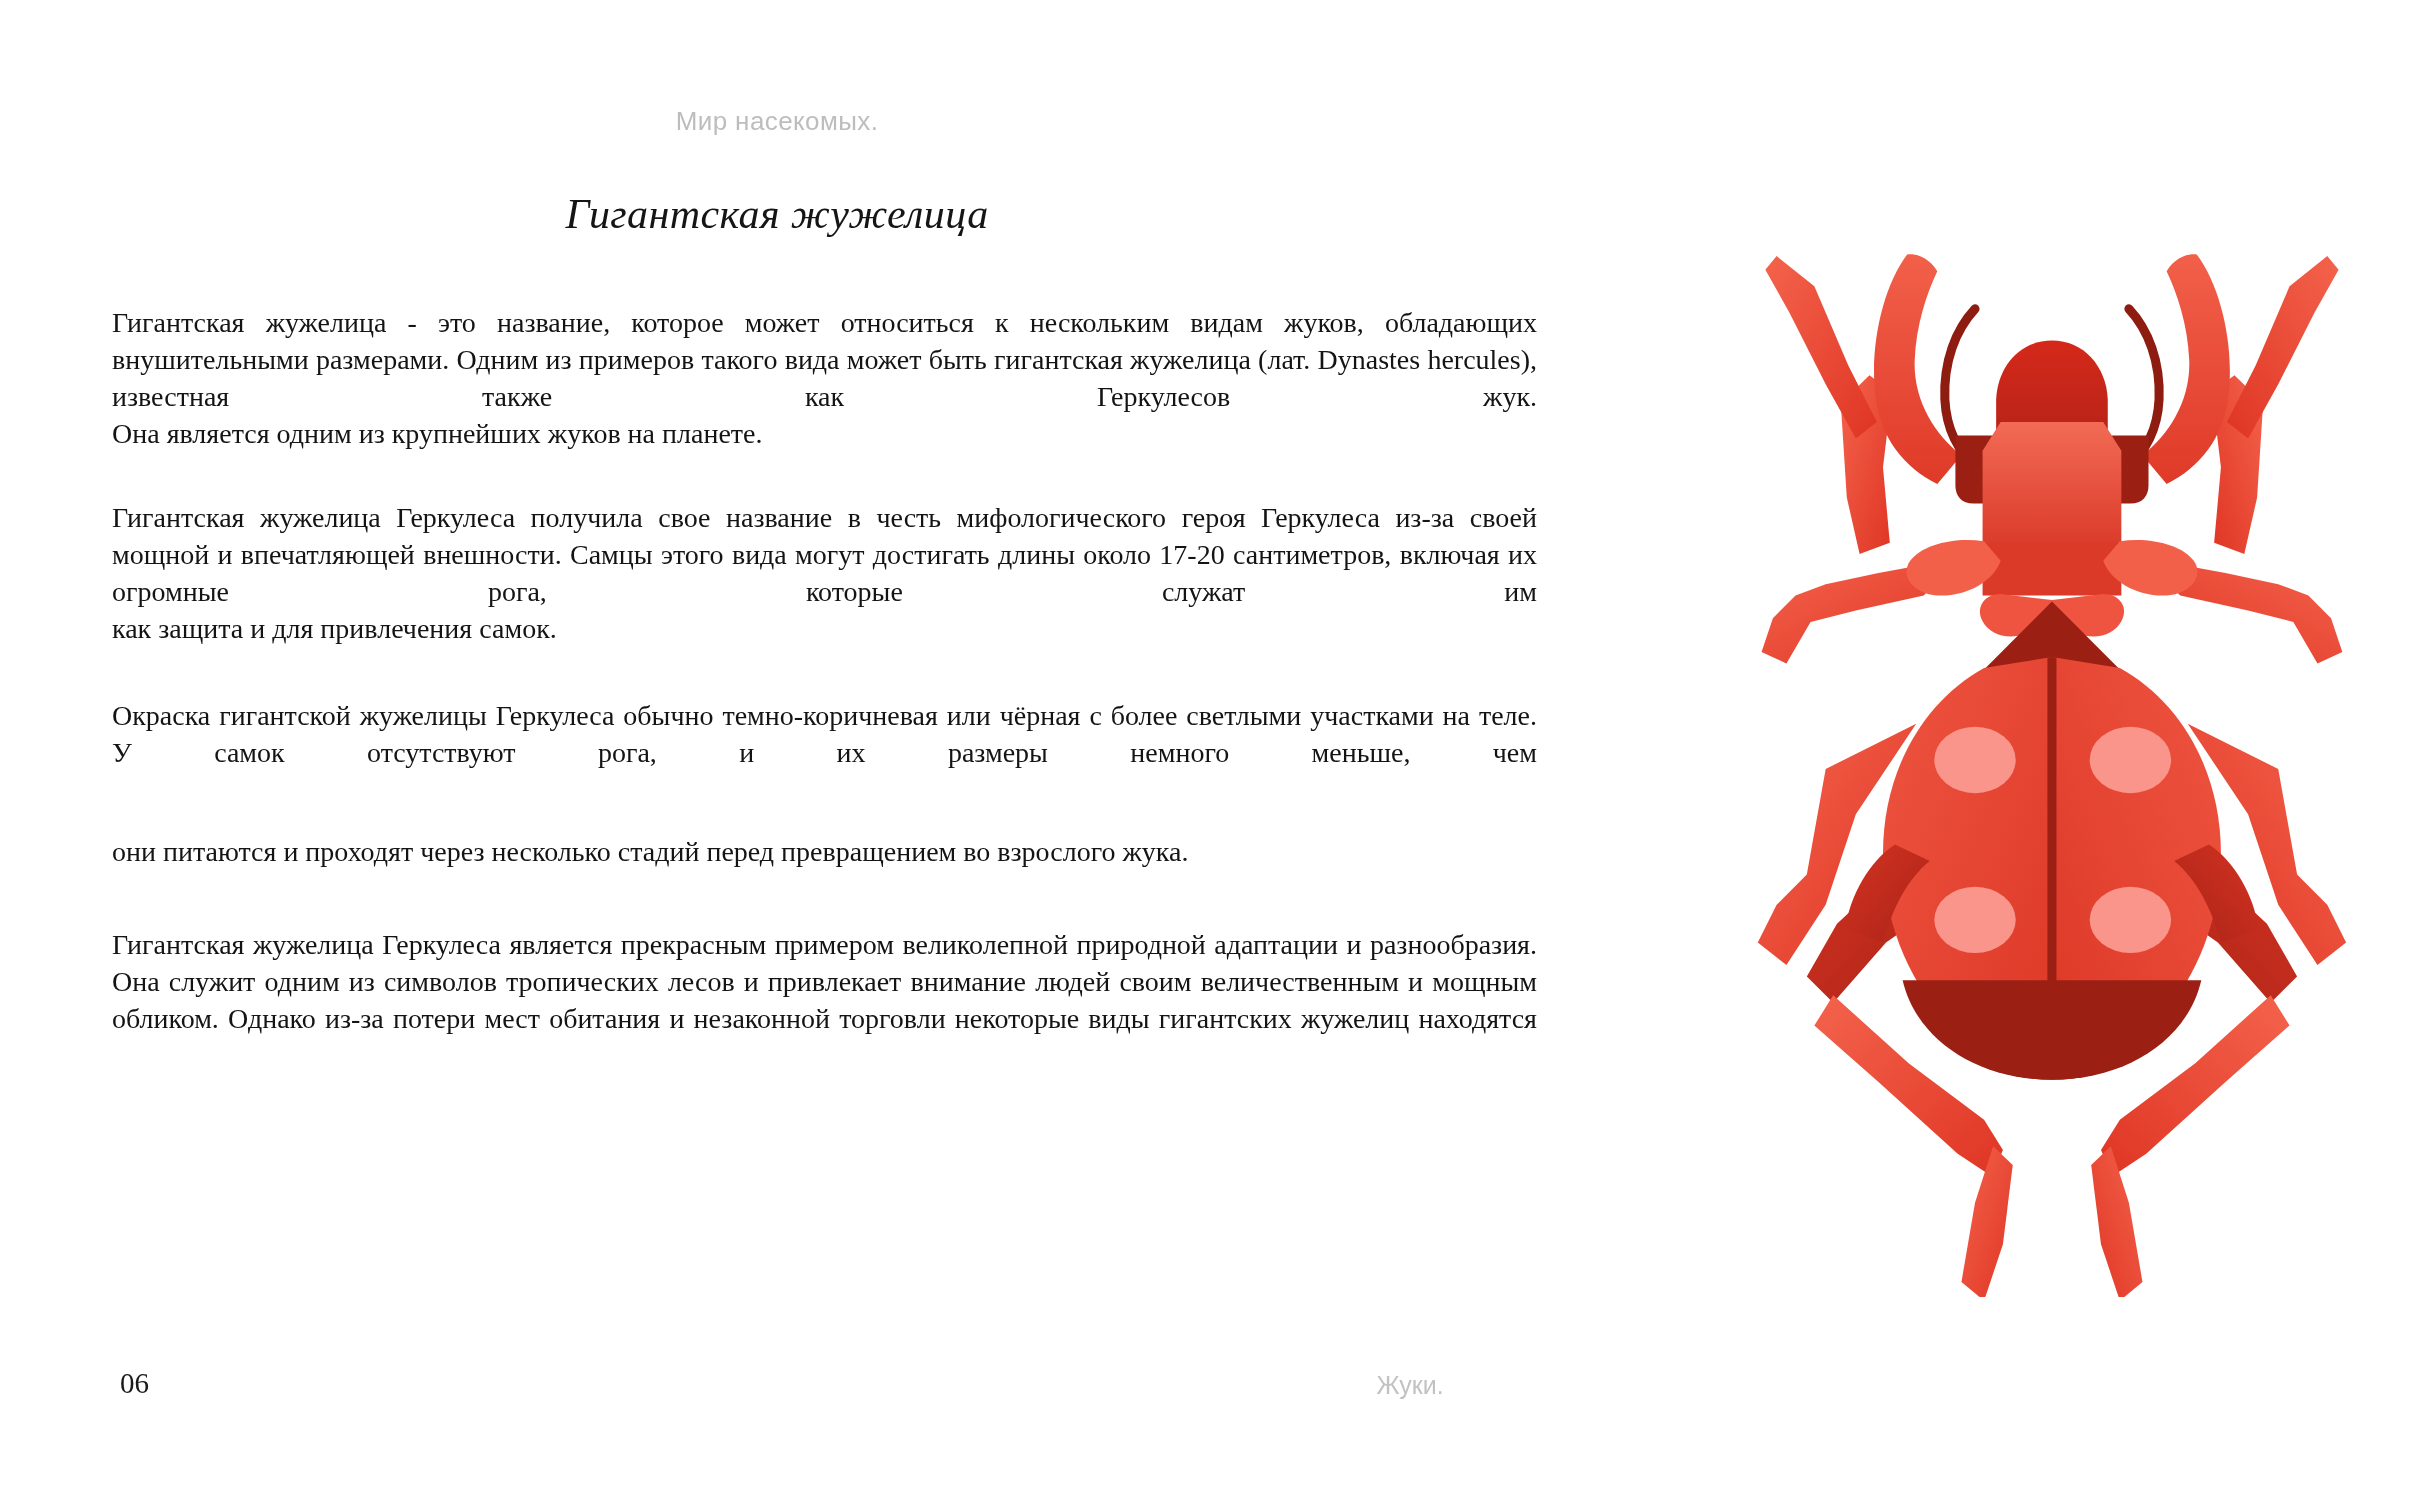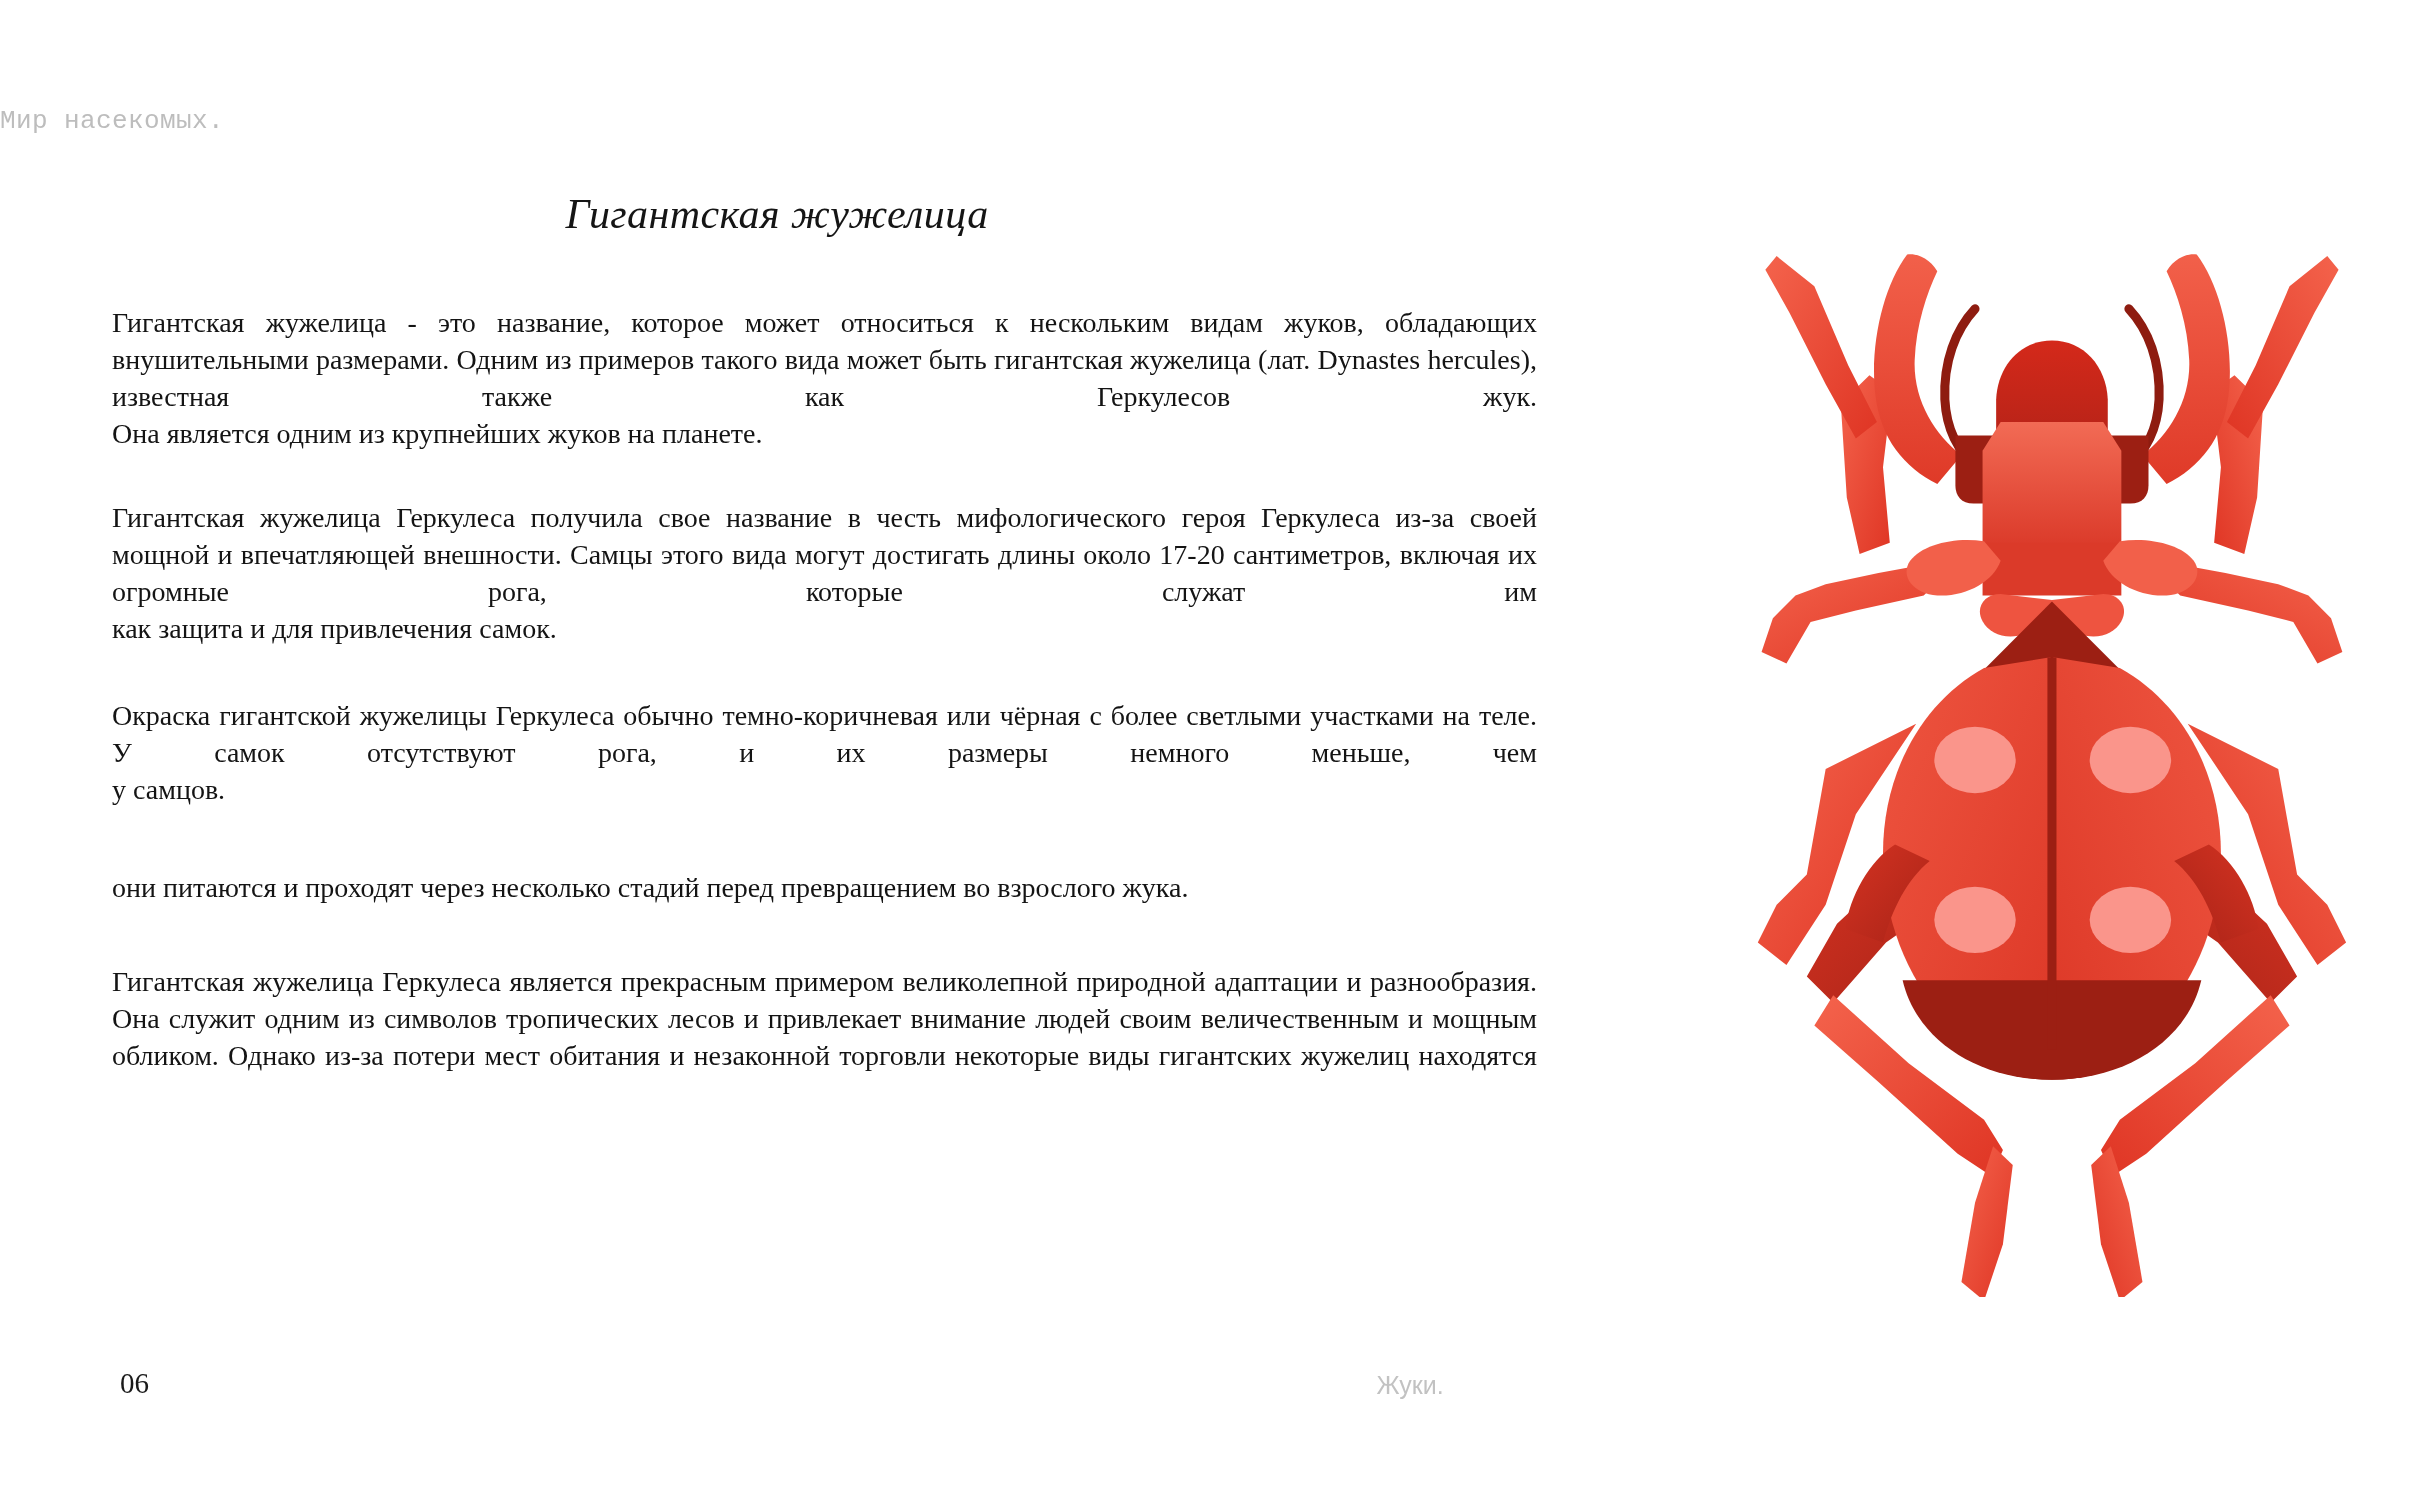--- a/index.html
+++ b/index.html
@@ -21,24 +21,25 @@
     inset: 0;
     background: #ffffff;
   }
 
   
   .running-head {
     position: absolute;
     left: 0;
     top: 106px;
     width: 1554px;
+    text-align: center;
     font-size: 26px;
     color: #bdbdbd;
     letter-spacing: 0.4px;
-    font-family: Liberation Mono, monospace;
+    font-family: Liberation Sans, sans-serif;
   }
 
   
   .doc-title {
     position: absolute;
     left: 0;
     top: 190px;
     width: 1554px;
     text-align: center;
     font-size: 42px;
@@ -134,21 +135,20 @@
       <span class="tail">Она является одним из крупнейших жуков на планете.</span>
     </p>
 
     <p class="para p2">
       <span class="body-lines">Гигантская жужелица Геркулеса получила свое название в честь мифологического героя Геркулеса из-за своей мощной и впечатляющей внешности. Самцы этого вида могут достигать длины около 17-20 сантиметров, включая их огромные рога, которые служат им</span>
       <span class="tail">как защита и для привлечения самок.</span>
     </p>
 
     <p class="para p3">
       <span class="body-lines">Окраска гигантской жужелицы Геркулеса обычно темно-коричневая или чёрная с более светлыми участками на теле. У самок отсутствуют рога, и их размеры немного меньше, чем</span>
-      <span class="tail">у самцов.</span>
     </p>
 
     <p class="para p4">
       <span class="tail">они питаются и проходят через несколько стадий перед превращением во взрослого жука.</span>
     </p>
 
     <p class="para p5">
       <span class="body-lines">Гигантская жужелица Геркулеса является прекрасным примером великолепной природной адаптации и разнообразия. Она служит одним из символов тропических лесов и привлекает внимание людей своим величественным и мощным обликом. Однако из-за потери мест обитания и незаконной торговли некоторые виды гигантских жужелиц находятся</span>
     </p>
 

